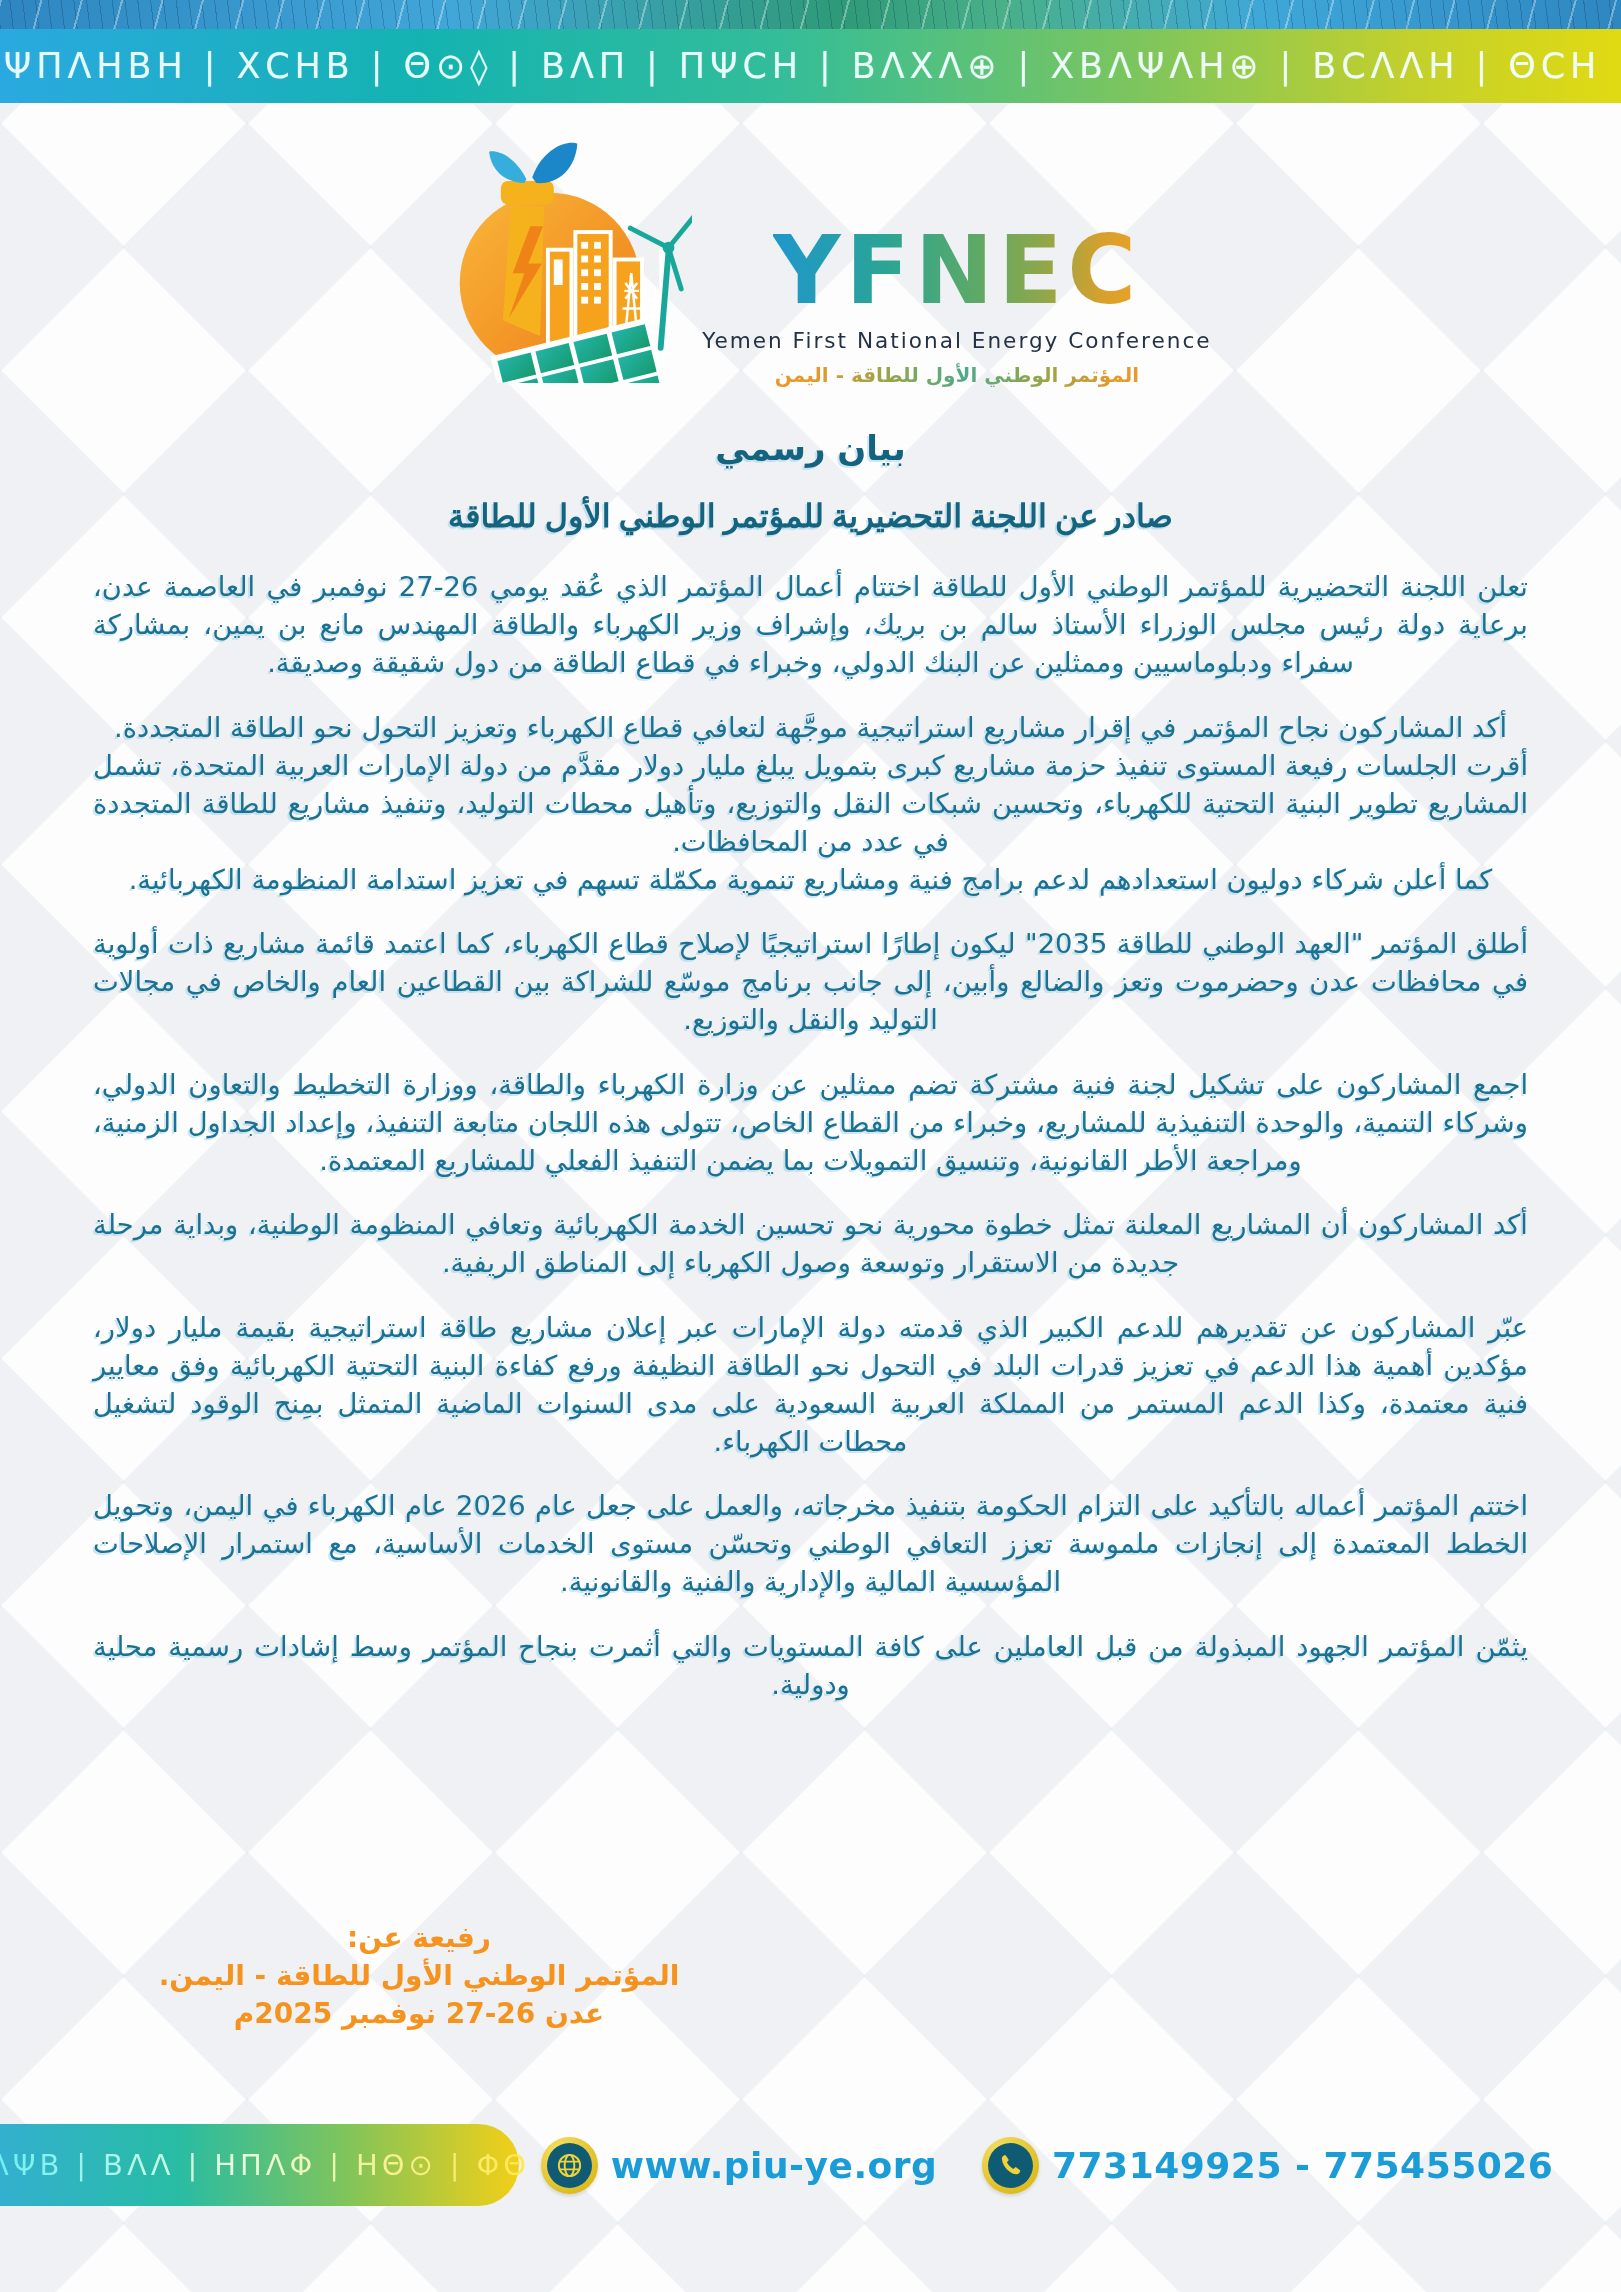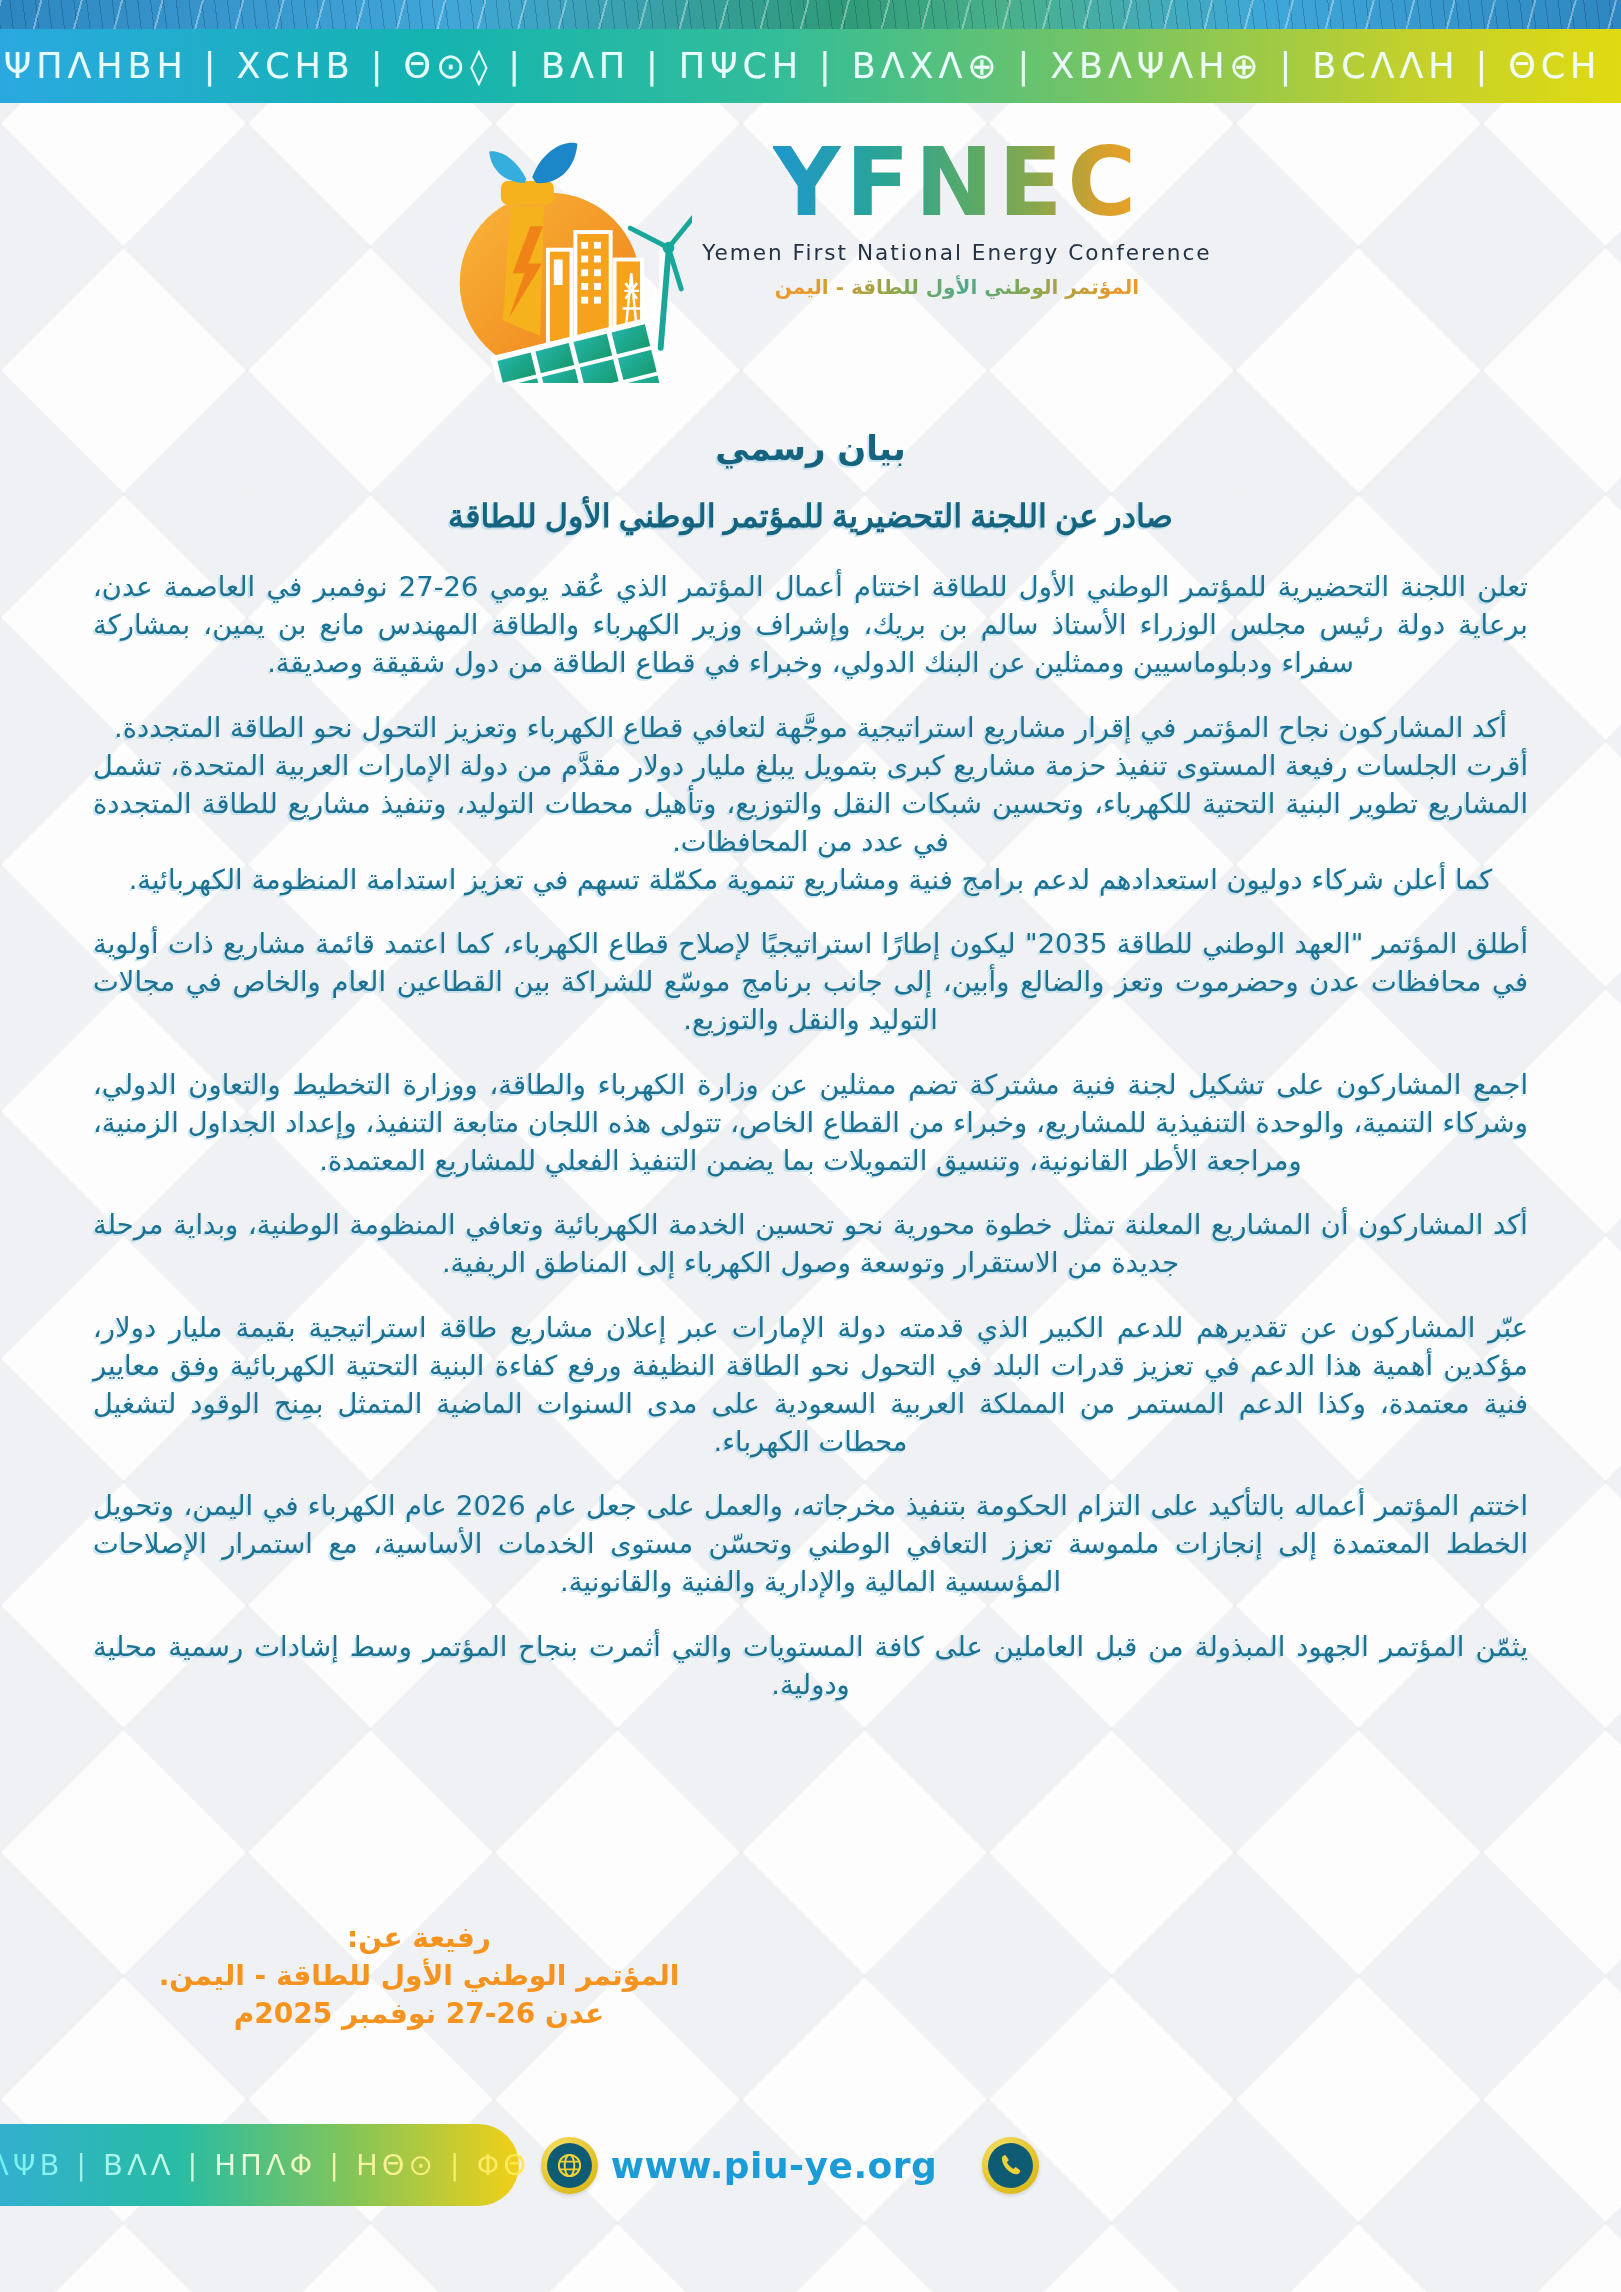--- a/index.html
+++ b/index.html
@@ -29,21 +29,21 @@
     background:linear-gradient(90deg,#2aa9e0 0%,#14b3b1 26%,#33bd99 48%,#7cc55e 70%,#c3d02c 87%,#e0da12 100%);
   }
   .banner .musnad{
     font-size:35px;letter-spacing:4.9px;white-space:nowrap;
     color:rgba(240,255,255,0.92);
     text-shadow:0 0 1px rgba(255,255,255,0.4);
   }
   
   .logo-row{
     margin-top:33px;
-    display:flex;align-items:flex-start;justify-content:center;gap:9.8px;padding-left:38px;
+    display:flex;align-items:flex-end;justify-content:center;gap:9.8px;padding-left:38px;
   }
   .logo-text{display:flex;flex-direction:column;align-items:center;}
   .logo-acronym{
     font-size:94px;font-weight:bold;letter-spacing:4.9px;line-height:1;
     background:linear-gradient(90deg,#1e97cc 0%,#2aa496 30%,#55a96c 52%,#8aa74c 72%,#d9a02c 90%,#eaa226 100%);
     -webkit-background-clip:text;background-clip:text;color:transparent;
   }
   .logo-en{
     margin-top:9.8px;font-size:21.6px;letter-spacing:2px;color:#233244;font-weight:500;
   }
@@ -268,19 +268,20 @@
 
 
       <div class="contact">
         <span class="badge">
           <span class="disc">
             <svg width="27.4" height="27.4" viewBox="0 0 28 28" fill="#f2d337">
               <path d="M8.2 4.2 c-1.6 0.3 -3.4 1.9 -3.2 4 c0.4 4.7 3 8.6 6.1 11.4 c2.6 2.3 6.2 4.3 9 4.2 c1.9 -0.1 3.4 -1.7 3.6 -3.3 c0.05 -0.5 -0.1 -0.9 -0.5 -1.2 l-3.4 -2.5 c-0.5 -0.35 -1 -0.3 -1.5 0.1 l-1.6 1.4 c-2.9 -1.5 -5.2 -3.8 -6.6 -6.7 l1.4 -1.6 c0.4 -0.5 0.45 -1 0.1 -1.5 l-2.4 -3.6 c-0.3 -0.4 -0.6 -0.55 -1 -0.5 z"></path>
             </svg>
           </span>
         </span>
+        <span class="txt">773149925 - 775455026</span>
       </div>
 
     </div>
   </div>
 
 </div>
 
 
 </body></html>

